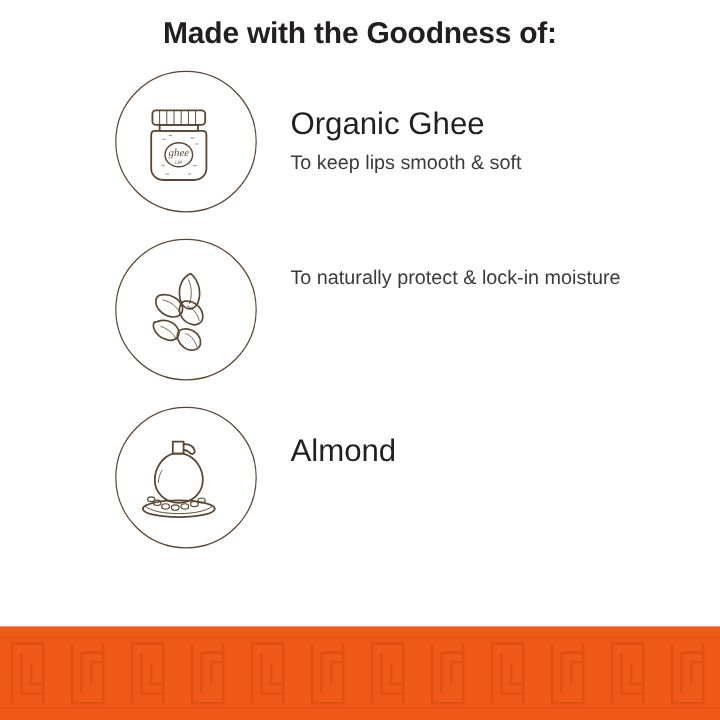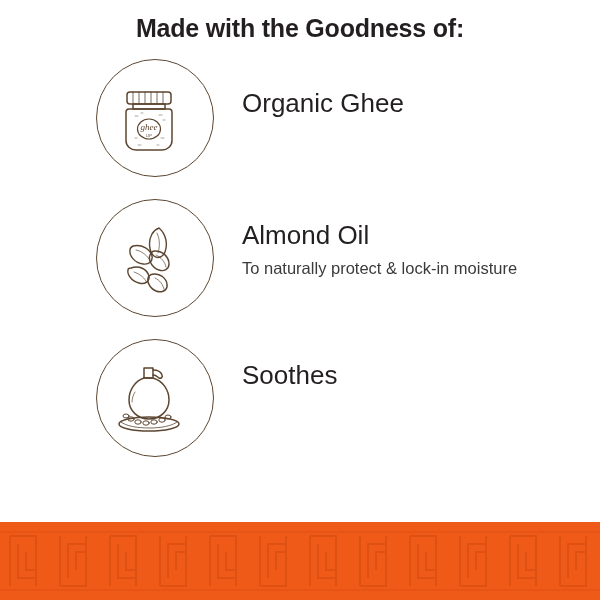--- a/index.html
+++ b/index.html
@@ -105,20 +105,21 @@
             <ellipse cx="52" cy="63" rx="11.5" ry="10" stroke-width="1.2"></ellipse>
             <text x="52" y="64" font-family="'Liberation Serif', serif" font-size="9" fill="#5c4631" stroke="none" text-anchor="middle" font-style="italic">ghee</text>
             <text x="52" y="70.5" font-family="'Liberation Sans', sans-serif" font-size="4" fill="#5c4631" stroke="none" text-anchor="middle">LIP</text>
 
             <path d="M38 50 h3 M44 47 h2 M62 49 h3 M66 54 h2 M38 72 h2 M64 72 h3 M41 79 h3 M60 79 h2" stroke-width="0.7" opacity="0.7"></path>
           </svg>
         </span>
       </div>
       <div class="texts">
         <div class="name">Organic Ghee</div>
+        <div class="desc">To keep lips smooth &amp; soft</div>
       </div>
     </div>
 
     <div class="row tall">
       <div class="badge">
         <span>
           <svg width="104" height="104" viewBox="0 0 104 104" fill="none" stroke="#5c4631" stroke-width="1.4" stroke-linecap="round" stroke-linejoin="round">
 
             <path d="M62 22 c7 6 9 16 6 24 c-2 5 -7 7 -11 4 c-5 -4 -6 -15 -2 -22 c2 -3 4 -5 7 -6 z"></path>
             <path d="M60 27 c3 6 3 14 1 20" stroke-width="0.7"></path>
@@ -131,21 +132,20 @@
 
             <path d="M34 62 c8 -3 16 1 18 8 c1 5 -4 9 -10 7 c-8 -2 -12 -9 -11 -13 c0 -1 1 -2 3 -2 z"></path>
             <path d="M37 66 c6 2 11 6 13 11" stroke-width="0.7"></path>
 
             <path d="M57 68 c8 0 14 6 13 13 c-1 4 -6 6 -11 4 c-7 -3 -10 -11 -7 -15 c1 -1 3 -2 5 -2 z"></path>
             <path d="M58 72 c5 2 8 7 9 11" stroke-width="0.7"></path>
           </svg>
         </span>
       </div>
       <div class="texts">
-        <div class="name">Almond Oil</div>
         <div class="desc">To naturally protect &amp; lock-in moisture</div>
       </div>
     </div>
 
     <div class="row tall">
       <div class="badge">
         <span>
           <svg width="104" height="104" viewBox="0 0 104 104" fill="none" stroke="#5c4631" stroke-width="1.5" stroke-linecap="round" stroke-linejoin="round">
 
             <path d="M47 22 h9 v10 h-9 z"></path>
@@ -161,21 +161,21 @@
             <ellipse cx="41" cy="76" rx="3.2" ry="2.2" stroke-width="1"></ellipse>
             <ellipse cx="49" cy="77" rx="3.2" ry="2.2" stroke-width="1"></ellipse>
             <ellipse cx="57" cy="76" rx="3.2" ry="2.2" stroke-width="1"></ellipse>
             <ellipse cx="65" cy="74" rx="3.2" ry="2.2" stroke-width="1"></ellipse>
             <ellipse cx="71" cy="71" rx="3" ry="2" stroke-width="1"></ellipse>
             <ellipse cx="29" cy="70" rx="3" ry="2" stroke-width="1"></ellipse>
           </svg>
         </span>
       </div>
       <div class="texts">
-        <div class="name">Soothes</div>
+        <div class="name">Almond</div>
       </div>
     </div>
 
   </div>
 
   <div class="footer-band">
     <svg class="pattern" width="600" height="78" viewBox="0 0 600 78" fill="none" stroke="#c9430d" stroke-width="2">
       <g>
         <path d="M0 10 h600 M0 68 h600" stroke-width="1.5" opacity="0.6"></path>
         <path d="M10 14 v50 M10 14 h26 v50 M18 22 v34 h18 M26 30 v18 h10" opacity="0.85"></path>

